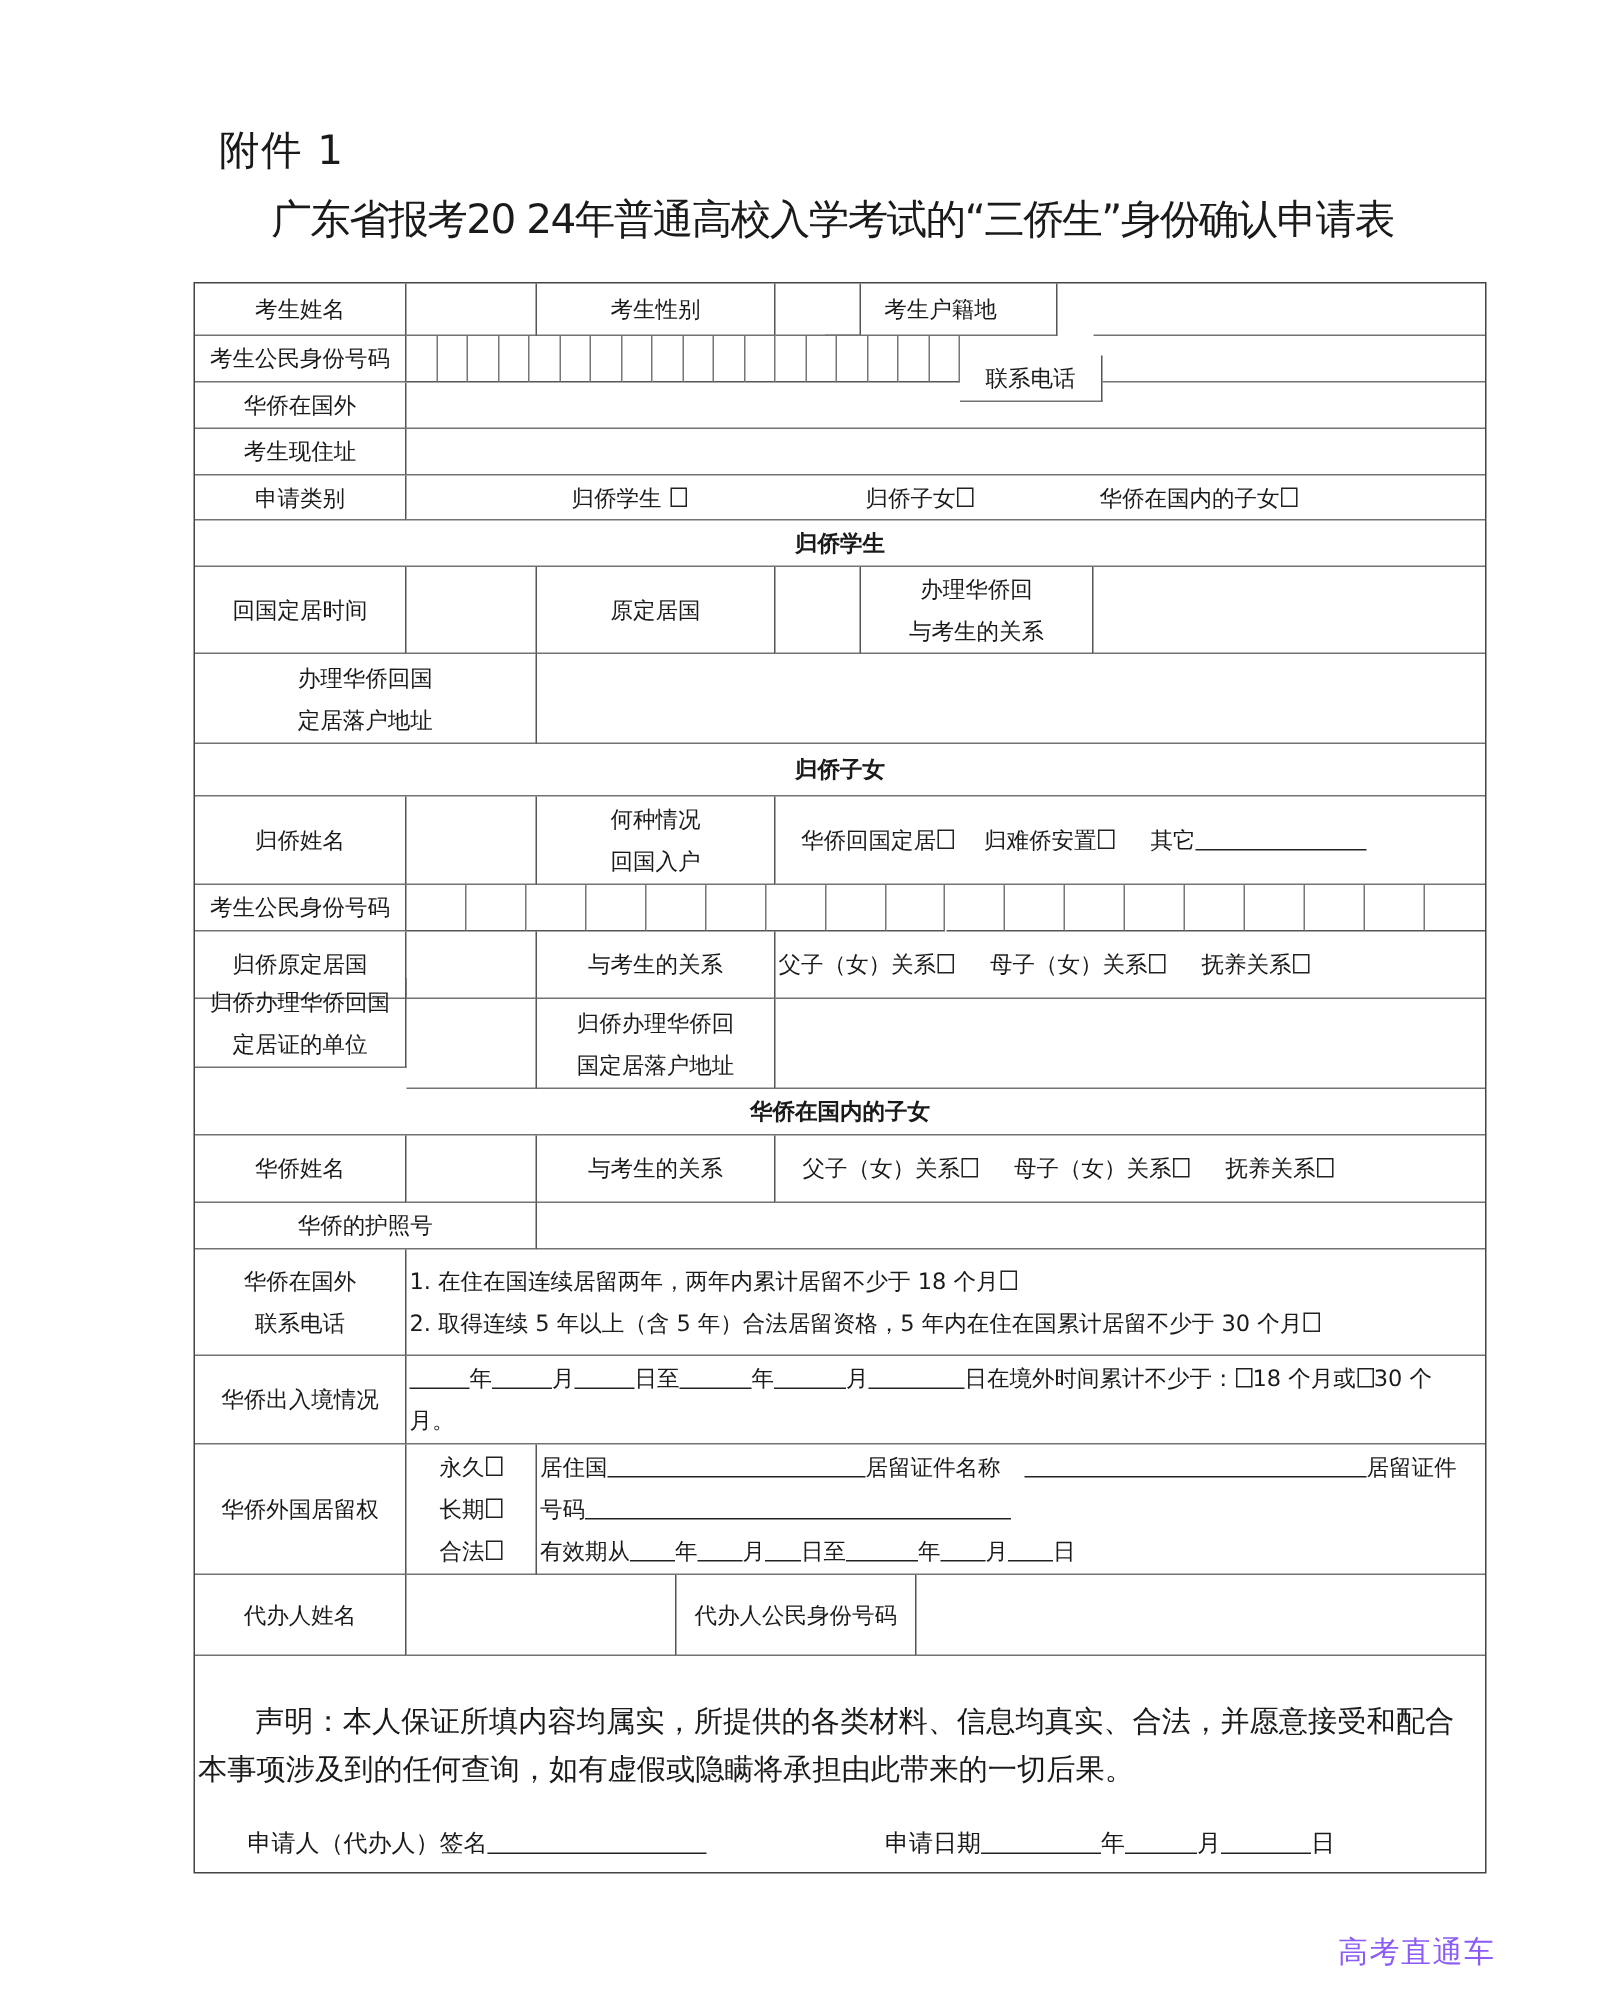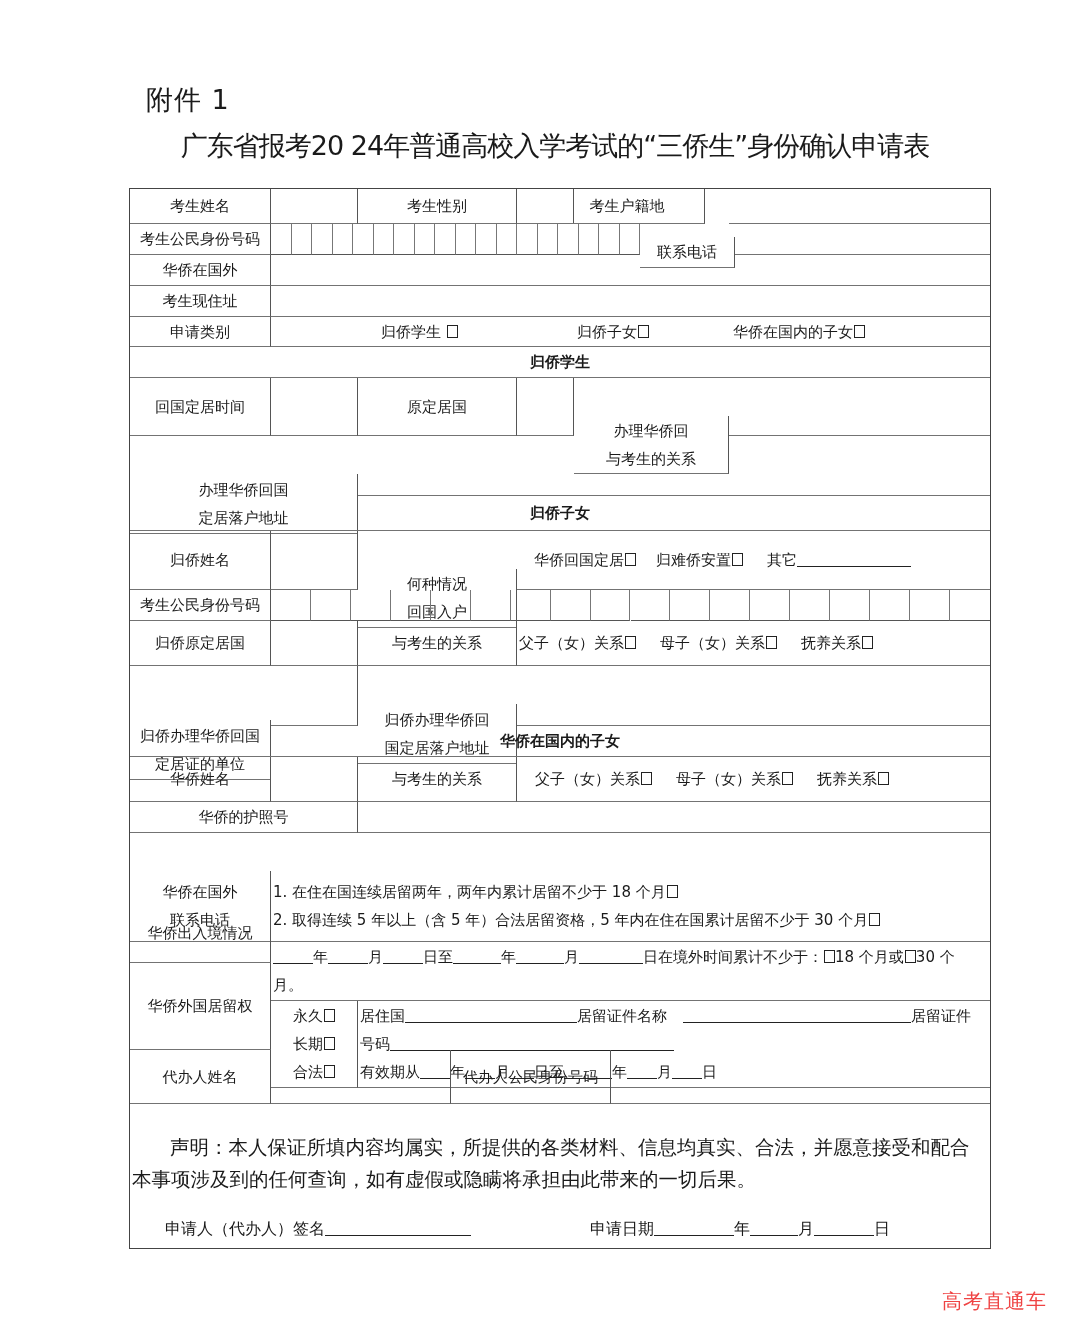--- a/index.html
+++ b/index.html
@@ -6,28 +6,28 @@
   html, body { width: 1080px; height: 1340px; background: #ffffff; overflow: hidden; }
   body { position: relative; font-family: "DejaVu Sans", "Liberation Sans", sans-serif; color: #1a1a1a; }
 
   .annex { position: absolute; left: 146px; top: 82px; font-size: 27px; letter-spacing: 1px; }
   .title { position: absolute; left: 0; width: 1080px; top: 128px; text-align: center; font-size: 27px; letter-spacing: -1px; padding-left: 30px; }
 
   .form { position: absolute; left: 129px; top: 188px; width: 862px; height: 1061px; border: 1px solid #444; }
   .cell { position: absolute; border-right: 1px solid #555; border-bottom: 1px solid #737373; display: flex; align-items: center; justify-content: center; font-size: 15px; line-height: 28px; text-align: center; white-space: nowrap; }
   .cell.nr { border-right: none; }
   .cell.left { justify-content: flex-start; padding-left: 4px; text-align: left; }
-  .cell.col { flex-direction: column; margin-top: 38px; }
+  .cell.col { flex-direction: column; }
   .bold { font-weight: bold; }
   .idbox { position: absolute; border-right: 1px solid #777; border-bottom: 1px solid #555; }
   .cb { display: inline-block; width: 11px; height: 13px; border: 1px solid #222; vertical-align: -1px; margin-left: 1px; }
   .uline { display: inline-block; border-bottom: 1px solid #222; height: 16px; vertical-align: -2px; }
   .stmt { position: absolute; left: 0; top: 925px; width: 860px; font-family: "DejaVu Serif", "Liberation Serif", serif; font-size: 19.5px; line-height: 32px; text-indent: 38px; padding: 0 2px; }
   .sign { position: absolute; top: 1030px; font-size: 16px; }
-  .watermark { position: absolute; left: 942px; top: 1288px; font-size: 20px; color: #ef4444; letter-spacing: 1px; }
+  .watermark { position: absolute; left: 892px; top: 1288px; font-size: 20px; color: #8b5cf6; letter-spacing: 1px; }
 </style>
 </head>
 <body>
 
 <div class="annex">附件 1</div>
 <div class="title">广东省报考20 24年普通高校入学考试的“三侨生”身份确认申请表</div>
 
 <div class="form">
 
   <div class="cell" style="left:0;top:0;width:141px;height:35px;">考生姓名</div>
@@ -130,21 +130,21 @@
 
   <div class="cell" style="left:0;top:432px;width:141px;height:45px;">归侨原定居国</div>
   <div class="cell" style="left:141px;top:432px;width:87px;height:45px;"></div>
   <div class="cell" style="left:228px;top:432px;width:159px;height:45px;">与考生的关系</div>
   <div class="cell nr left" style="left:387px;top:432px;width:473px;height:45px;padding-left:2px;">
     <span><span>父子（女）关系</span><span class="cb"></span></span>
     <span style="margin-left:24px;"><span>母子（女）关系</span><span class="cb"></span></span>
     <span style="margin-left:24px;"><span>抚养关系</span><span class="cb"></span></span>
   </div>
 
-  <div class="cell col" style="left:0;top:493px;width:141px;height:60px;">
+  <div class="cell col" style="left:0;top:463px;width:141px;height:60px;">
     <span>归侨办理华侨回国</span>
     <span>定居证的单位</span>
   </div>
   <div class="cell" style="left:141px;top:477px;width:87px;height:60px;"></div>
   <div class="cell col" style="left:228px;top:477px;width:159px;height:60px;">
     <span>归侨办理华侨回</span>
     <span>国定居落户地址</span>
   </div>
   <div class="cell nr" style="left:387px;top:477px;width:473px;height:60px;"></div>
 

